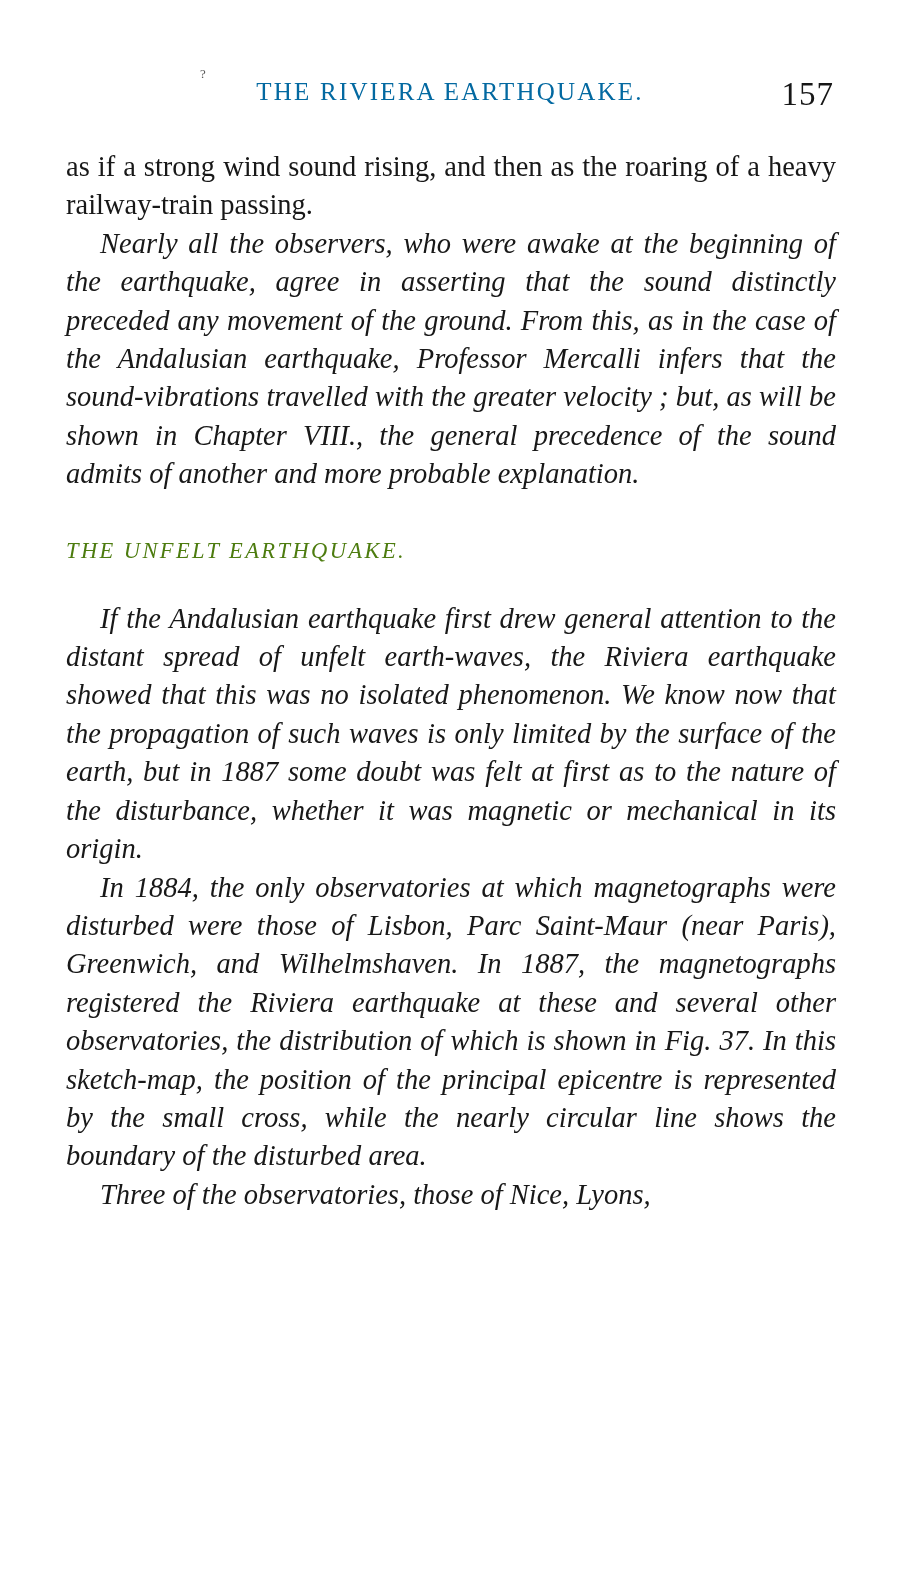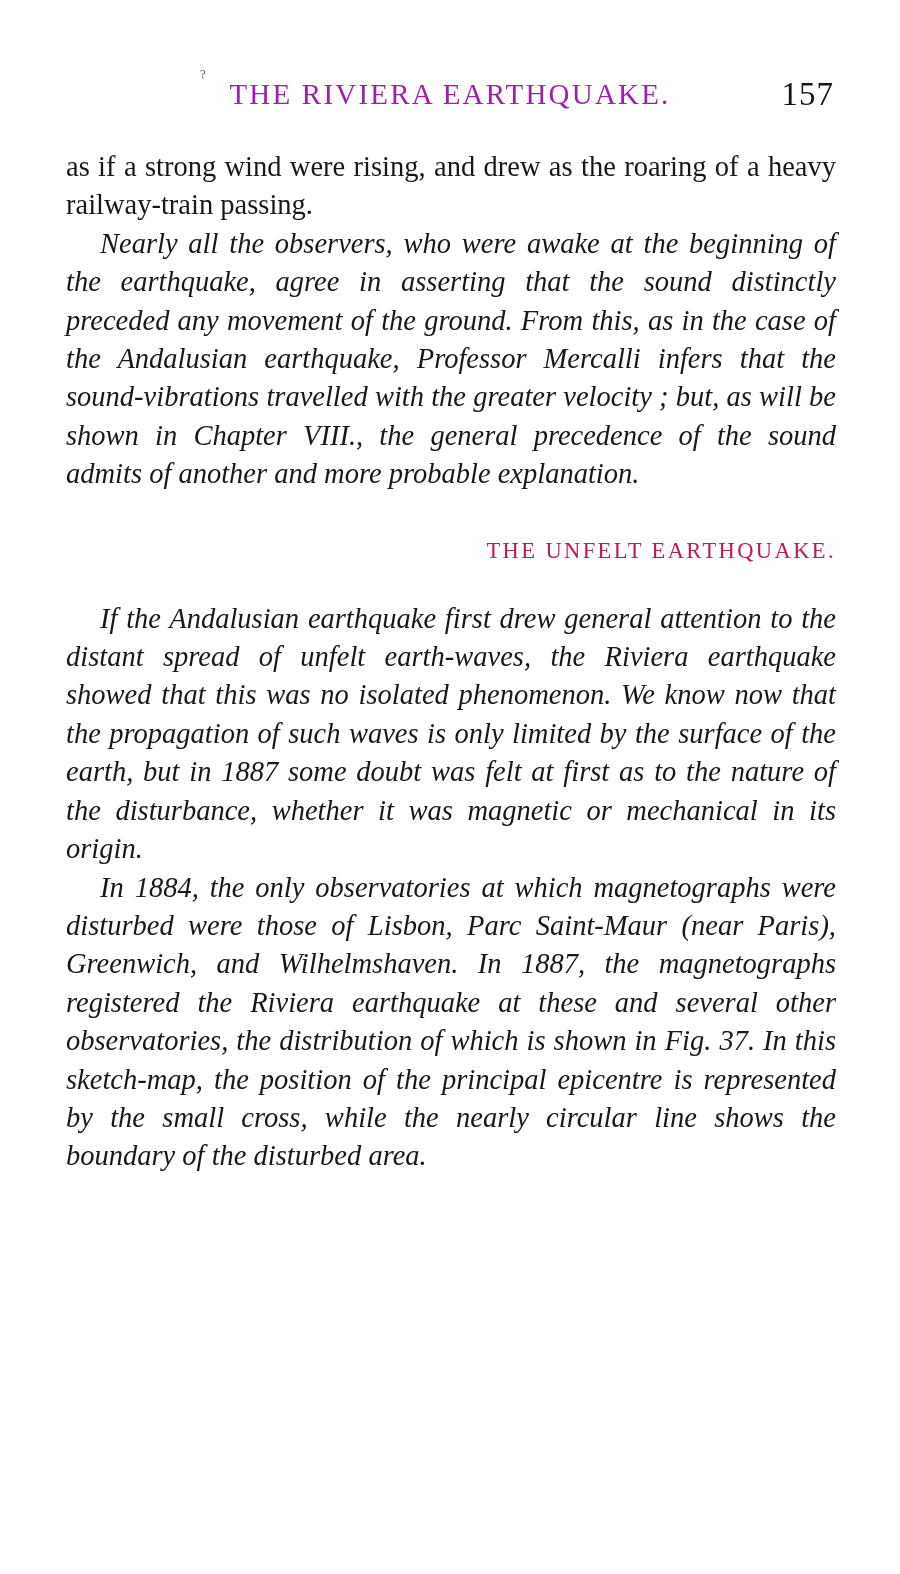--- a/index.html
+++ b/index.html
@@ -26,26 +26,26 @@
     position: absolute;
     top: 78px;
     left: 66px;
     right: 66px;
     height: 40px;
     display: flex;
     align-items: baseline;
     justify-content: center;
   }
   .running-title {
-    font-size: 29px;
+    font-size: 25px;
     letter-spacing: 2.2px;
     font-variant: small-caps;
     text-transform: uppercase;
     white-space: nowrap;
-    color: #a21caf;
+    color: #0369a1;
   }
   .folio {
     position: absolute;
     right: 0;
     top: -2px;
     font-size: 33px;
     letter-spacing: 1px;
     color: #161616;
   }
   .speck {
@@ -73,47 +73,49 @@
   }
   p.indent {
     text-indent: 34px;
     font-style: italic;
   }
   p.noindent {
     text-indent: 0;
   }
   .section-heading {
     margin: 44px 0 36px 0;
-    text-align: right;
+    text-align: left;
     font-size: 22.5px;
     letter-spacing: 2.4px;
     text-transform: uppercase;
-    color: #be185d;
+    color: #4d7c0f;
+    font-style: italic;
   }
 </style>
 </head>
 <body>
 
 <div class="page">
 
   <div class="speck">?</div>
 
   <div class="header">
     <div class="running-title">THE RIVIERA EARTHQUAKE.</div>
     <div class="folio">157</div>
   </div>
 
   <div class="content">
 
-    <p class="noindent">as if a strong wind were rising, and drew as the roaring of a heavy railway-train passing.</p>
+    <p class="noindent">as if a strong wind sound rising, and then as the roaring of a heavy railway-train passing.</p>
 
     <p class="indent">Nearly all the observers, who were awake at the beginning of the earthquake, agree in asserting that the sound distinctly preceded any movement of the ground.   From this, as in the case of the Andalusian earthquake, Professor Mercalli infers that the sound-vibrations travelled with the greater velocity ; but, as will be shown in Chapter VIII., the general precedence of the sound admits of another and more probable explanation.</p>
 
     <div class="section-heading">THE UNFELT EARTHQUAKE.</div>
 
     <p class="indent">If the Andalusian earthquake first drew general attention to the distant spread of unfelt earth-waves, the Riviera earthquake showed that this was no isolated phenomenon.   We know now that the propagation of such waves is only limited by the surface of the earth, but in 1887 some doubt was felt at first as to the nature of the disturbance, whether it was magnetic or mechanical in its origin.</p>
 
     <p class="indent">In 1884, the only observatories at which magnetographs were disturbed were those of Lisbon, Parc Saint-Maur (near Paris), Greenwich, and Wilhelmshaven.   In 1887, the magnetographs registered the Riviera earthquake at these and several other observatories, the distribution of which is shown in Fig. 37.   In this sketch-map, the position of the principal epicentre is represented by the small cross, while the nearly circular line shows the boundary of the disturbed area.</p>
 
+    <p class="indent">Three of the observatories, those of Nice, Lyons,</p>
 
   </div>
 
 </div>
 
 </body></html>

